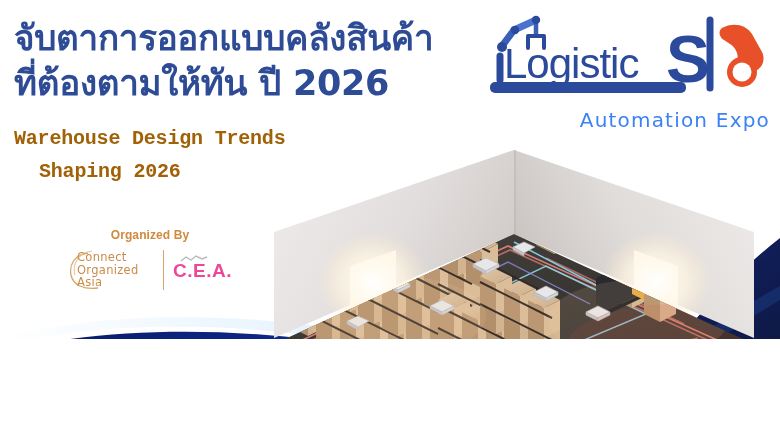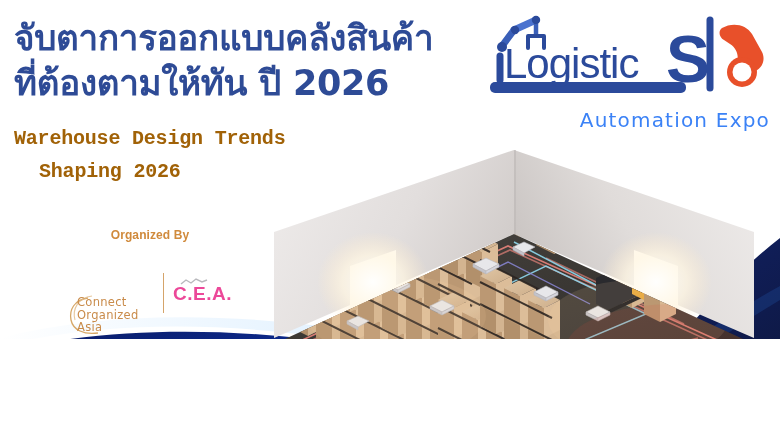--- a/index.html
+++ b/index.html
@@ -73,21 +73,20 @@
     margin-top: 7px;
     display: flex;
     align-items: center;
     justify-content: center;
     gap: 0px;
   }
   .cea-wordmark {
     position: relative;
     width: 86px;
     height: 42px;
-    margin-top: 45px;
   }
   .cea-lines {
     position: absolute;
     left: 9px;
     top: 2px;
     font-family: "DejaVu Sans", sans-serif;
     font-size: 11.5px;
     line-height: 12.5px;
     color: #c98b4a;
     text-align: left;

